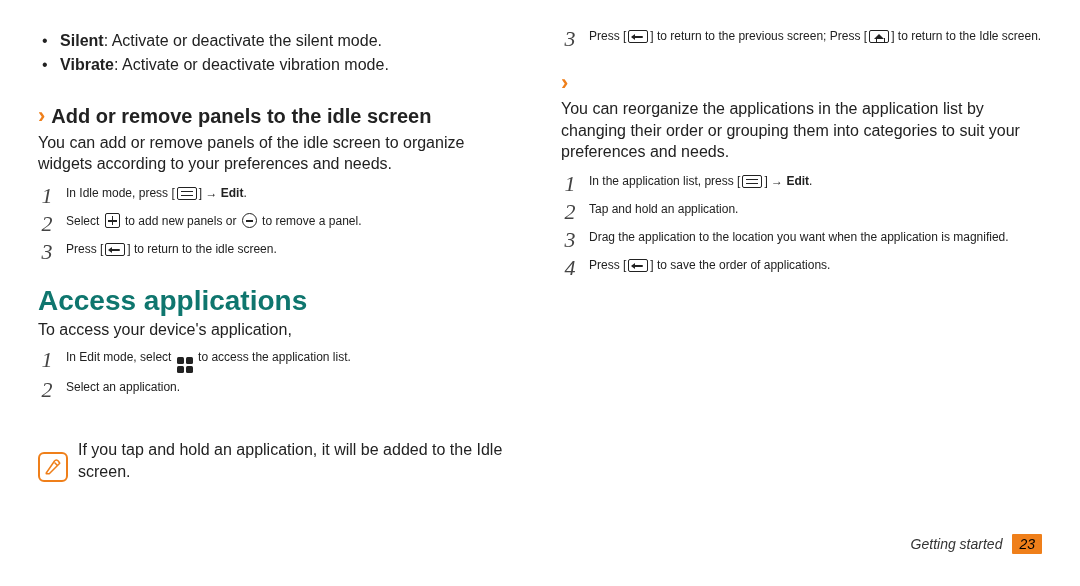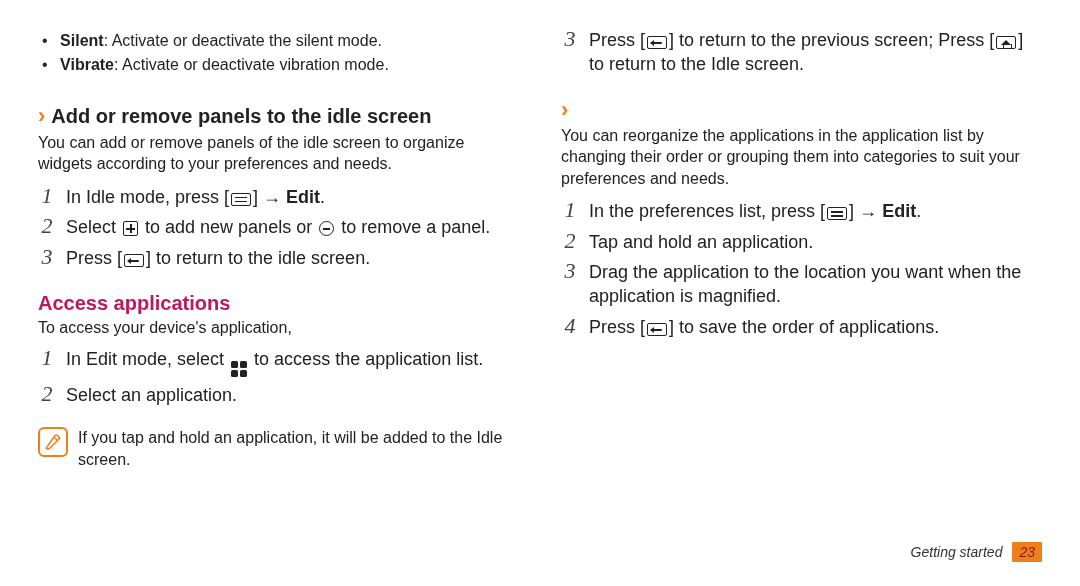--- a/index.html
+++ b/index.html
@@ -10,50 +10,50 @@
   .bullet-item { font-size: 16px; line-height: 1.4; margin: 2px 0 2px 16px; text-indent: -12px; }
   .bullet-item::before { content: "•"; margin-right: 8px; }
   .bold { font-weight: 700; }
   .sub-hdr { display: flex; align-items: baseline; gap: 6px; margin: 8px 0 4px 0; }
   .chev { color: #ef7f1a; font-size: 22px; font-weight: 800; line-height: 1; }
   .sub-hdr .ttl { font-size: 20px; font-weight: 700; color: #222; }
   .para { font-size: 16px; line-height: 1.35; margin-bottom: 10px; }
   .steps { display: flex; flex-direction: column; gap: 6px; margin-bottom: 14px; }
   .step { display: flex; align-items: flex-start; gap: 10px; }
   .step-num { font-family: Georgia, "Times New Roman", serif; font-style: italic; font-size: 22px; line-height: 1; color: #444; min-width: 18px; text-align: center; }
-  .step-body { font-size: 18px; line-height: 1.35; flex: 1; position: relative; }
+  .step-body { font-size: 12px; line-height: 1.35; flex: 1; position: relative; }
   .step-body .sub { display: block; margin-top: 4px; }
   .inline-icon { display: inline-block; vertical-align: -3px; margin: 0 2px; }
   .menu-icon { width: 20px; height: 13px; border: 1.5px solid #222; border-radius: 2px; position: relative; }
   .menu-icon::before, .menu-icon::after { content: ""; position: absolute; left: 3px; right: 3px; height: 1.4px; background: #222; }
   .menu-icon::before { top: 3px; }
   .menu-icon::after { top: 7px; }
   .plus-icon { width: 15px; height: 15px; border: 1.4px solid #222; border-radius: 2px; position: relative; background: #fff; }
   .plus-icon::before, .plus-icon::after { content: ""; position: absolute; background: #222; }
   .plus-icon::before { left: 6px; top: 2px; width: 1.6px; height: 9px; }
   .plus-icon::after { top: 6px; left: 2px; height: 1.6px; width: 9px; }
   .minus-circle { width: 15px; height: 15px; border: 1.6px solid #222; border-radius: 50%; position: relative; background: #fff; }
   .minus-circle::before { content: ""; position: absolute; top: 6px; left: 3px; right: 3px; height: 1.6px; background: #222; }
   .back-icon { width: 20px; height: 13px; border: 1.5px solid #222; border-radius: 2px; position: relative; }
   .back-icon::before { content: ""; position: absolute; top: 5px; left: 3px; width: 11px; height: 2px; background: #222; border-radius: 0 2px 2px 0; }
   .back-icon::after { content: ""; position: absolute; top: 3px; left: 2px; width: 0; height: 0; border-top: 3px solid transparent; border-bottom: 3px solid transparent; border-right: 4px solid #222; }
   .home-icon { width: 20px; height: 13px; border: 1.5px solid #222; border-radius: 2px; position: relative; }
   .home-icon::before { content: ""; position: absolute; left: 4px; top: 3px; width: 0; height: 0; border-left: 5.5px solid transparent; border-right: 5.5px solid transparent; border-bottom: 5px solid #222; }
   .home-icon::after { content: ""; position: absolute; left: 6px; top: 7px; width: 7px; height: 4px; border: 1.4px solid #222; border-top: none; }
   .grid-icon { width: 16px; height: 16px; position: relative; display: inline-grid; grid-template-columns: repeat(2,1fr); grid-template-rows: repeat(2,1fr); gap: 2px; vertical-align: -3px; margin: 0 2px; }
   .grid-icon span { background: #222; border-radius: 1.5px; }
-  .h1 { color: #be185d; font-size: 20px; font-weight: 600; margin: 8px 0 4px 0; }
+  .h1 { color: #0f766e; font-size: 28px; font-weight: 600; margin: 8px 0 4px 0; }
   .intro { font-size: 16px; margin-bottom: 10px; }
-  .note-row { display: flex; gap: 10px; align-items: flex-start; margin-top: 6px; }
+  .note-row { display: flex; gap: 10px; align-items: flex-end; margin-top: 24px; }
   .note-badge { width: 30px; height: 30px; border: 2px solid #ef7f1a; border-radius: 6px; display: flex; align-items: center; justify-content: center; flex: 0 0 30px; }
   .note-badge svg { width: 18px; height: 18px; }
   .note-text { font-size: 16px; line-height: 1.35; }
-  .footer { position: absolute; right: 38px; bottom: 24px; display: flex; align-items: center; gap: 10px; }
+  .footer { position: absolute; right: 38px; bottom: 32px; display: flex; align-items: center; gap: 10px; }
   .footer-label { font-style: italic; font-size: 14px; color: #333; }
-  .page-num { background: #ef7f1a; color: #7f1d1d; font-size: 14px; font-style: italic; padding: 2px 7px; border-radius: 1px; }
+  .page-num { background: #ef7f1a; color: #000000; font-size: 14px; font-style: italic; padding: 2px 7px; border-radius: 1px; }
 </style>
 </head>
 <body>
 
 <div class="page">
 
   <div class="col">
 
     <div class="bullets">
       <div class="bullet-item">
@@ -137,21 +137,21 @@
 
     <div class="sub-hdr">
       <span class="chev">›</span>
     </div>
     <div class="para">You can reorganize the applications in the application list by changing their order or grouping them into categories to suit your preferences and needs.</div>
 
     <div class="steps">
       <div class="step">
         <div class="step-num">1</div>
         <div class="step-body">
-          <span>In the preferences list, press [</span><span class="inline-icon menu-icon"></span><span>] → </span><span class="bold">Edit</span><span>.</span>
+          <span>In the application list, press [</span><span class="inline-icon menu-icon"></span><span>] → </span><span class="bold">Edit</span><span>.</span>
         </div>
       </div>
       <div class="step">
         <div class="step-num">2</div>
         <div class="step-body">Tap and hold an application.</div>
       </div>
       <div class="step">
         <div class="step-num">3</div>
         <div class="step-body">
           <span>Drag the application to the location you want when the application is magnified.</span>

